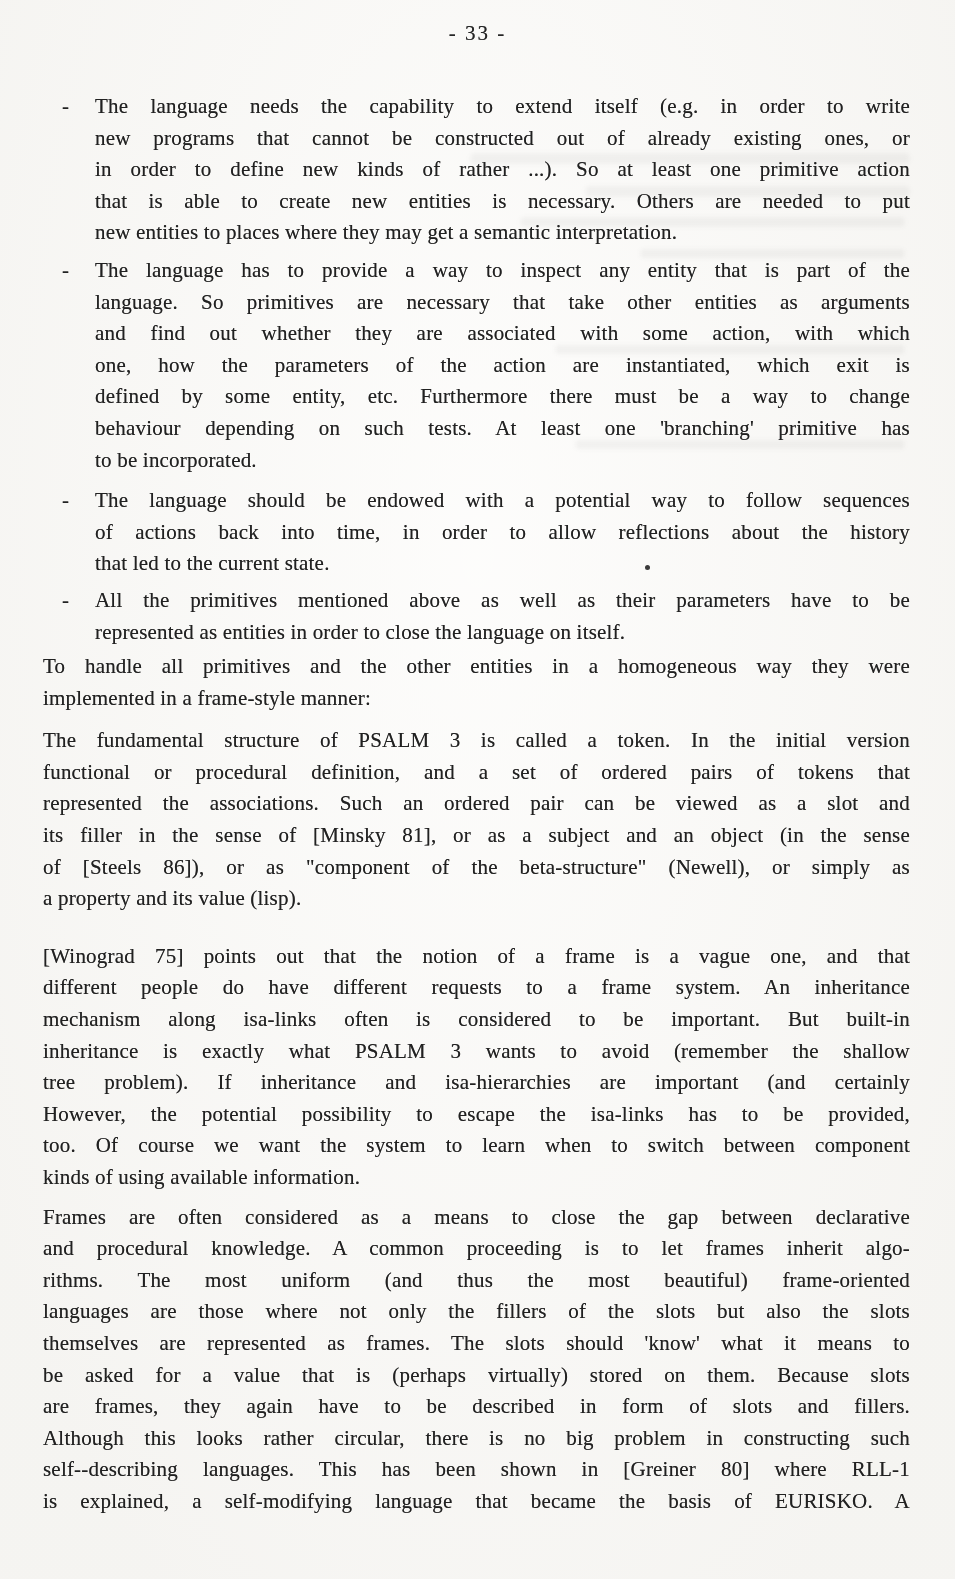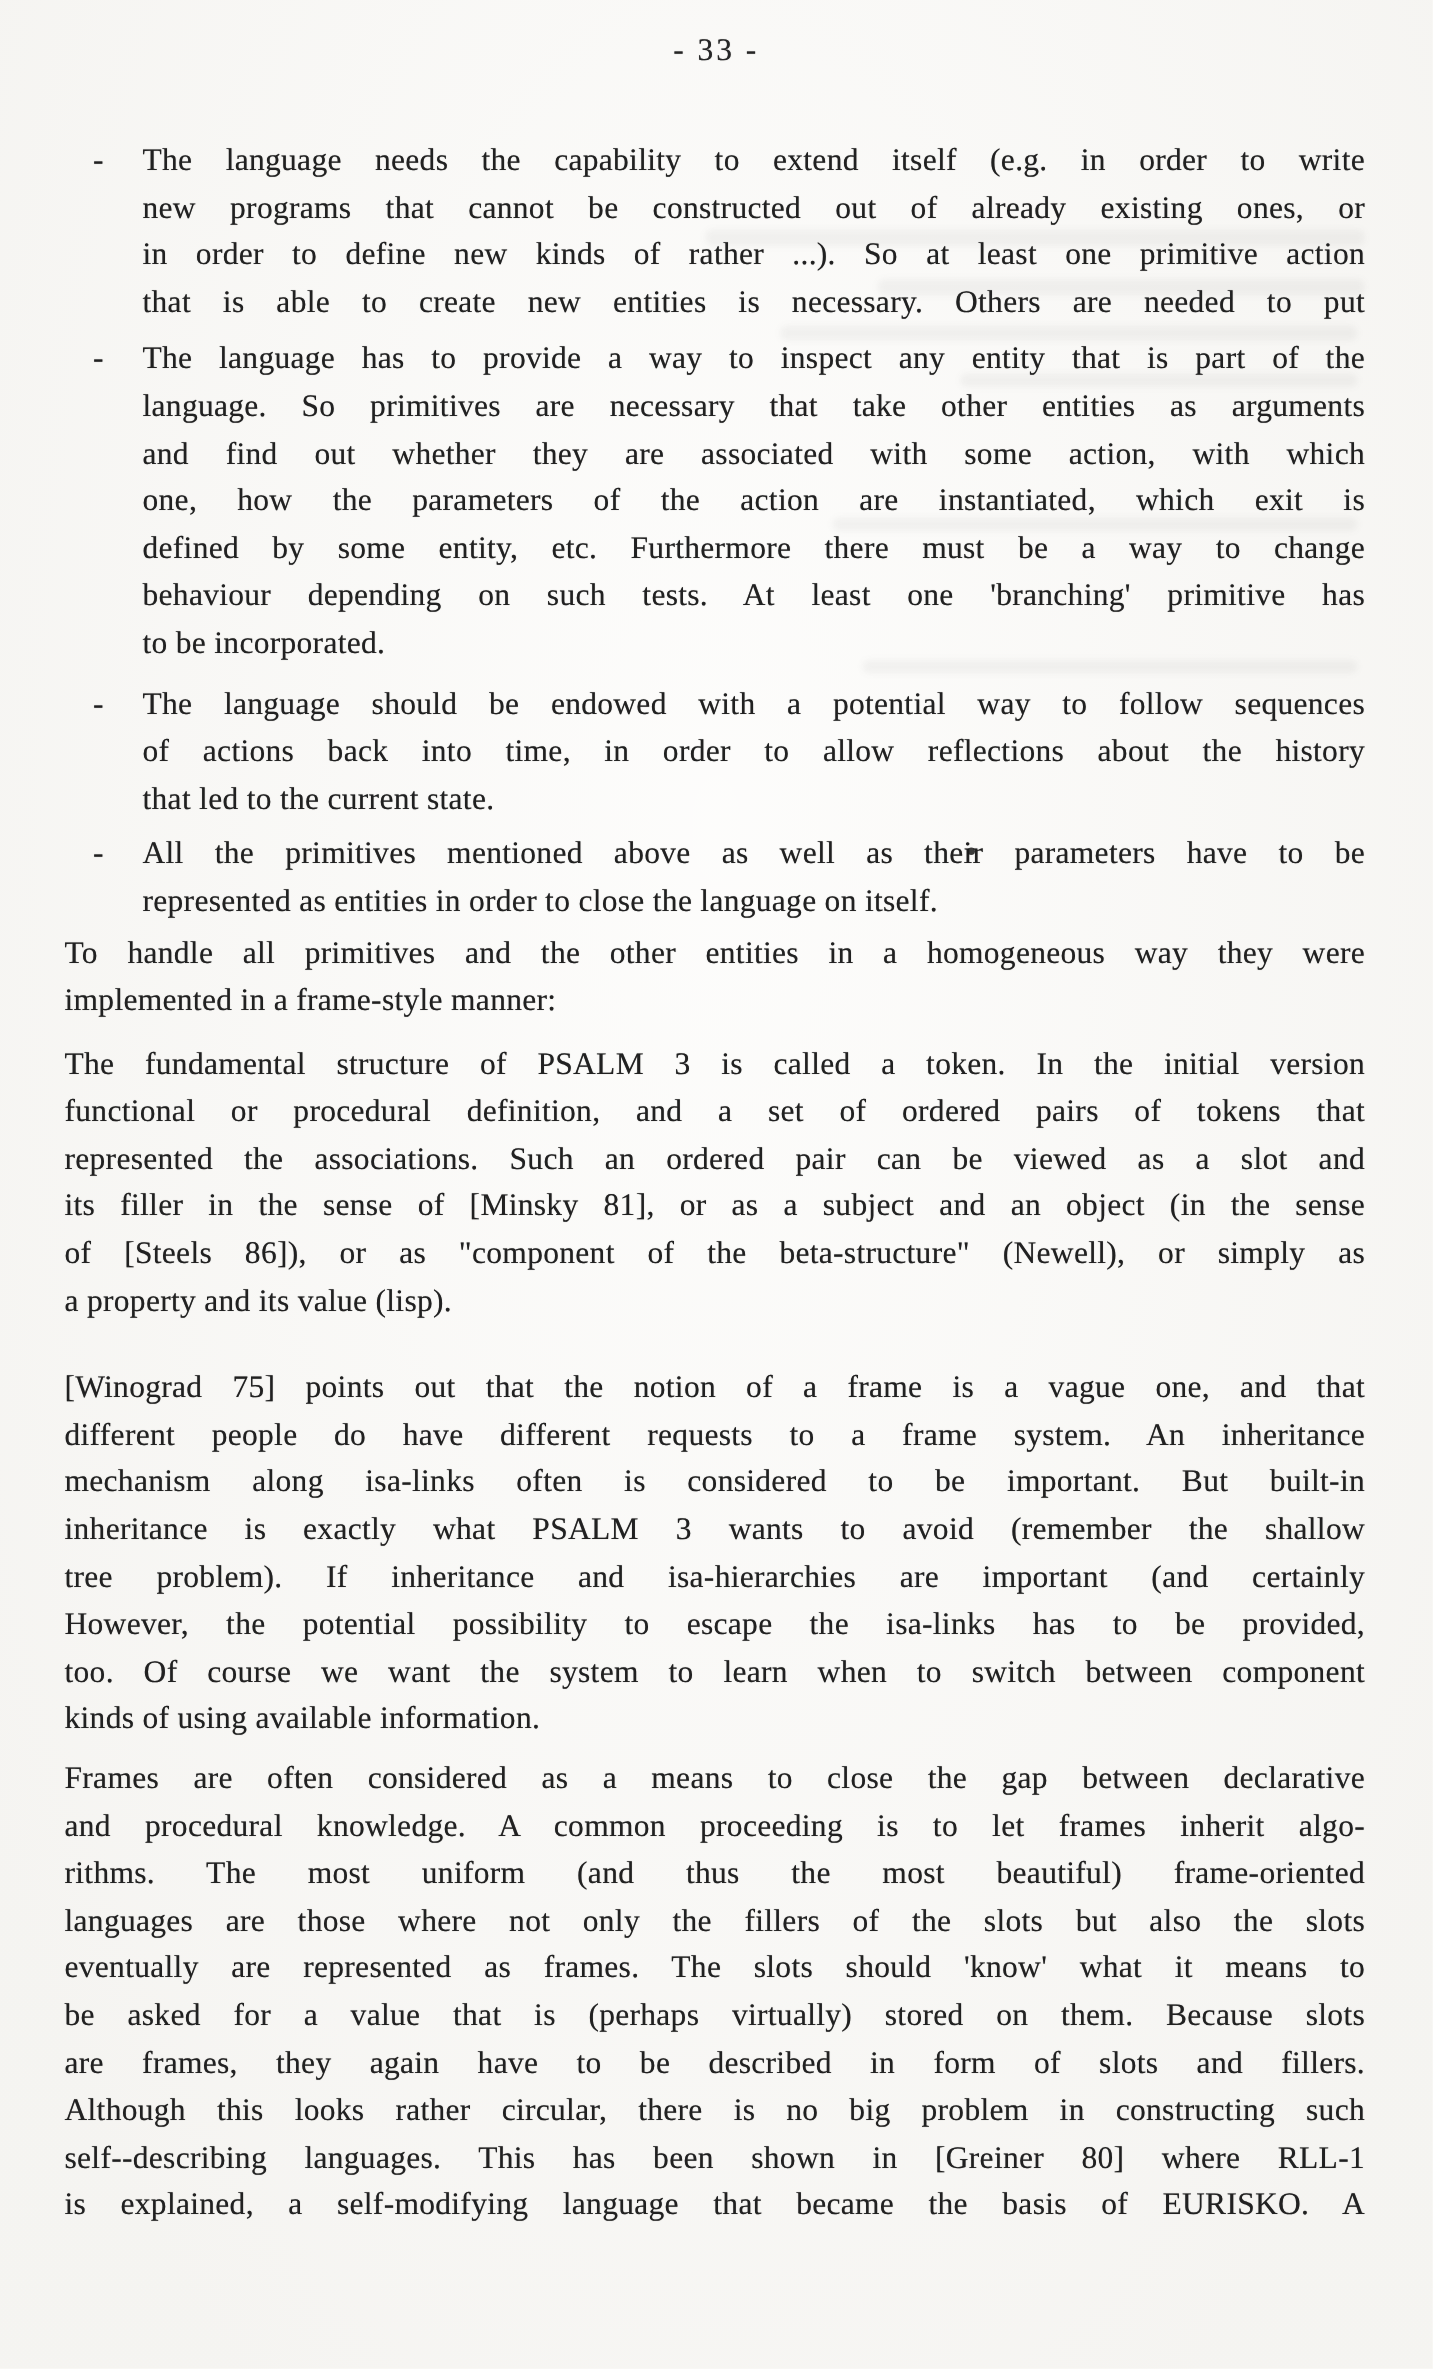--- a/index.html
+++ b/index.html
@@ -84,20 +84,21 @@
   <div class="page-number">- 33 -</div>
 
   <div class="doc-body">
       <div class="block bullet" style="margin-top: 0px;">
         <span class="marker">-</span>
         <div class="lines">
           <div class="ln">The language needs the capability to extend itself (e.g. in order to write</div>
           <div class="ln">new programs that cannot be constructed out of already existing ones, or</div>
           <div class="ln">in order to define new kinds of rather ...). So at least one primitive action</div>
           <div class="ln">that is able to create new entities is necessary. Others are needed to put</div>
+          <div class="ln flush-last">new entities to places where they may get a semantic interpretation.</div>
         </div>
       </div>
       <div class="block bullet" style="margin-top: 6px;">
         <span class="marker">-</span>
         <div class="lines">
           <div class="ln">The language has to provide a way to inspect any entity that is part of the</div>
           <div class="ln">language. So primitives are necessary that take other entities as arguments</div>
           <div class="ln">and find out whether they are associated with some action, with which</div>
           <div class="ln">one, how the parameters of the action are instantiated, which exit is</div>
           <div class="ln">defined by some entity, etc. Furthermore there must be a way to change</div>
@@ -147,21 +148,21 @@
           <div class="ln">too.  Of course we want the system to learn when to switch between component</div>
           <div class="ln flush-last">kinds of using available information.</div>
         </div>
       </div>
       <div class="block paragraph" style="margin-top: 8px;">
         <div class="lines">
           <div class="ln">Frames are often considered as a means to close the gap between declarative</div>
           <div class="ln">and procedural knowledge. A common proceeding is to let frames inherit algo-</div>
           <div class="ln">rithms. The most uniform (and thus the most beautiful) frame-oriented</div>
           <div class="ln">languages are those where not only the fillers of the slots but also the slots</div>
-          <div class="ln">eventually are represented as frames. The slots should 'know' what it means to</div>
+          <div class="ln">themselves are represented as frames. The slots should 'know' what it means to</div>
           <div class="ln">be asked for a value that is (perhaps virtually) stored on them. Because slots</div>
           <div class="ln">are frames, they again have to be described in form of slots and fillers.</div>
           <div class="ln">Although this looks rather circular, there is no big problem in constructing such</div>
           <div class="ln">self--describing languages. This has been shown in [Greiner 80] where RLL-1</div>
           <div class="ln">is explained, a self-modifying language that became the basis of EURISKO. A</div>
         </div>
       </div>
     </div>
 
   <div class="ghost" style="left:470px; top:153px; width:440px; height:11px;"></div>

